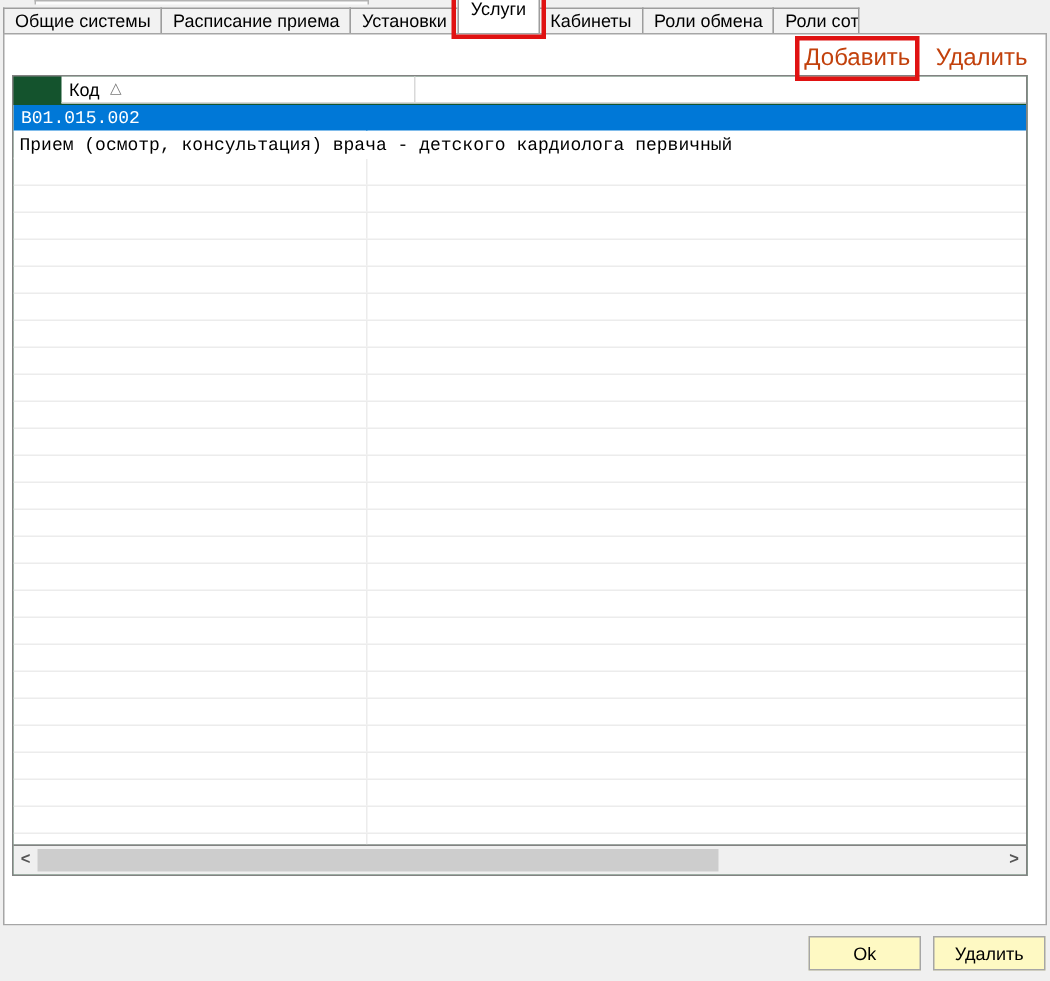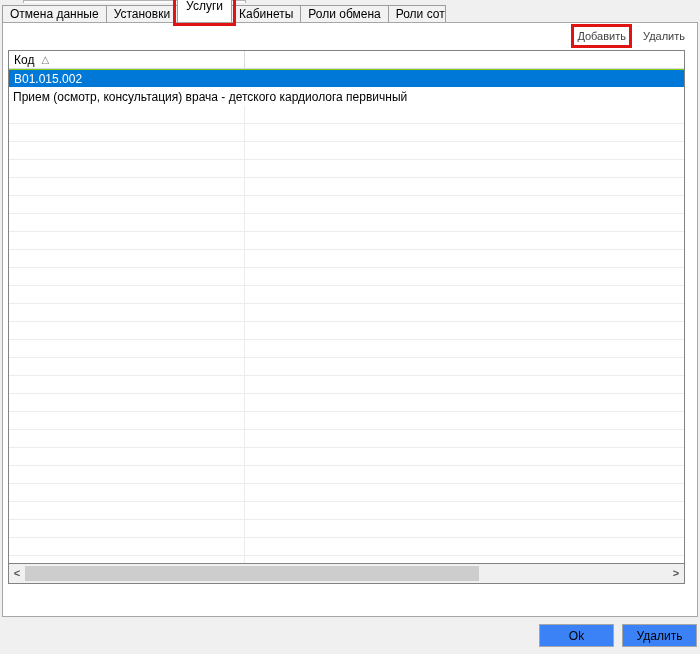--- a/index.html
+++ b/index.html
@@ -28,32 +28,32 @@
     cursor:default;}
   .tab:first-child{margin-left:0;}
   .tab.active{height:20px;background:#fff;z-index:2;position:relative;padding:16px 8px;}
   .tab.annotated{outline:3px solid var(--ann);outline-offset:1px;z-index:3;}
   .tab.clipped{width:58px;padding-right:0;}
   
   .page{position:absolute;top:22px;left:2px;right:2px;bottom:37px;
     background:#fff;border:1px solid #a6a6a6;}
   
   .toolbar{position:absolute;top:7px;right:12px;display:flex;gap:17px;z-index:4;}
-  .linkbtn{color:#404040;cursor:default;background:transparent;border:none;
-    font-family:inherit;font-size:11px;}
+  .linkbtn{color:#c2410c;cursor:default;background:transparent;border:none;
+    font-family:inherit;font-size:16px;}
   .linkbtn.annotated{outline:3px solid var(--ann);outline-offset:3px;}
   
   .table{position:absolute;left:5px;top:27px;right:12px;bottom:32px;
-    border:1px solid var(--tableborder);background:#84cc16;}
+    border:1px solid var(--tableborder);background:#14532d;padding-left:32px;}
   .thead{display:flex;height:18px;border-bottom:1px solid #d9d9d9;background:#fff;}
   .th{display:flex;align-items:center;}
   .th-code{width:236px;border-right:1px solid #d9d9d9;padding-left:5px;gap:7px;}
   .th-name{flex:1;padding-left:4px;}
   .sort-glyph{color:#7b7b7b;font-size:10px;line-height:10px;}
-  .tbody{position:absolute;left:0;right:0;top:19px;bottom:20px;overflow:hidden;background:#fff;}
+  .tbody{position:absolute;left:0;right:0;top:19px;bottom:20px;overflow:hidden;background:#fff;font-family:Liberation Mono, monospace;}
   .trow{display:flex;height:18px;align-items:center;}
   .trow .cell{height:100%;display:flex;align-items:center;overflow:hidden;white-space:nowrap;}
   .cell.code{width:236px;padding-left:5px;border-right:1px solid var(--grid);}
   .cell.name{flex:1;padding-left:4px;}
   .trow.data{border-bottom:1px solid #fff;}
   .trow.data .cell.code{border-right-color:#f5f5f5;}
   .trow.selected{background:var(--sel);color:#fff;}
   .trow.selected .cell.code{border-right-color:var(--sel);}
   .trow.empty{border-bottom:1px solid var(--grid);}
   
@@ -61,32 +61,35 @@
     border-top:1px solid var(--tableborder);background:#f0f0f0;}
   .hs-arrow{position:absolute;top:0;width:16px;height:19px;line-height:19px;
     text-align:center;color:#565656;font-weight:bold;font-size:11px;}
   .hs-left{left:0;}
   .hs-right{right:0;}
   .hs-thumb{position:absolute;left:16px;top:2px;bottom:2px;width:454px;background:#cdcdcd;}
   
   .footer{position:absolute;left:0;right:0;bottom:0;height:37px;background:#f0f0f0;
     display:flex;justify-content:flex-end;align-items:flex-start;
     gap:8px;padding:7px 3px 0 0;}
-  .btn{width:75px;height:23px;background:#3b82f6;border:1px solid #a6a6a6;
+  .btn{width:75px;height:23px;background:#fef9c3;border:1px solid #a6a6a6;
     font-family:inherit;font-size:12px;color:#000;text-align:center;}
 </style>
 </head>
 <body>
 
 <div class="outer-tab-edge"></div>
 
 <div class="tabstrip">
 
   <div class="tab">
-      <span>Отмена данные</span>
+      <span>Общие системы</span>
+    </div>
+    <div class="tab">
+      <span>Расписание приема</span>
     </div>
     <div class="tab">
       <span>Установки</span>
     </div>
     <div class="tab active annotated">
       <span>Услуги</span>
     </div>
     <div class="tab">
       <span>Кабинеты</span>
     </div>

